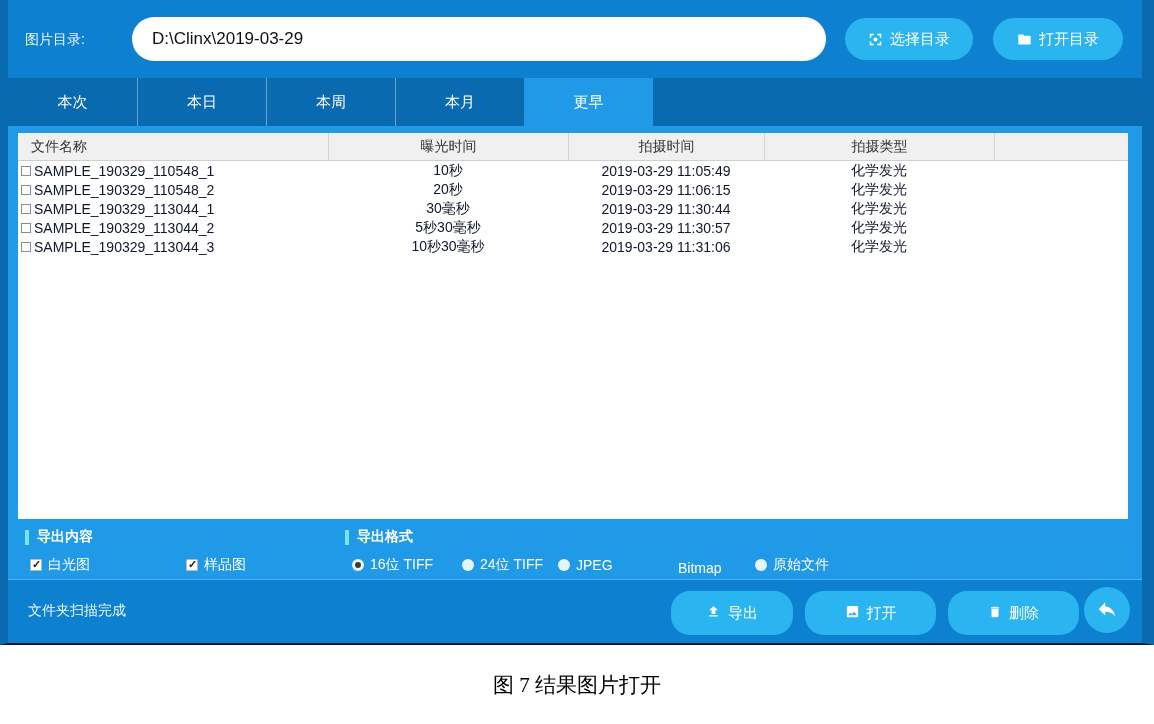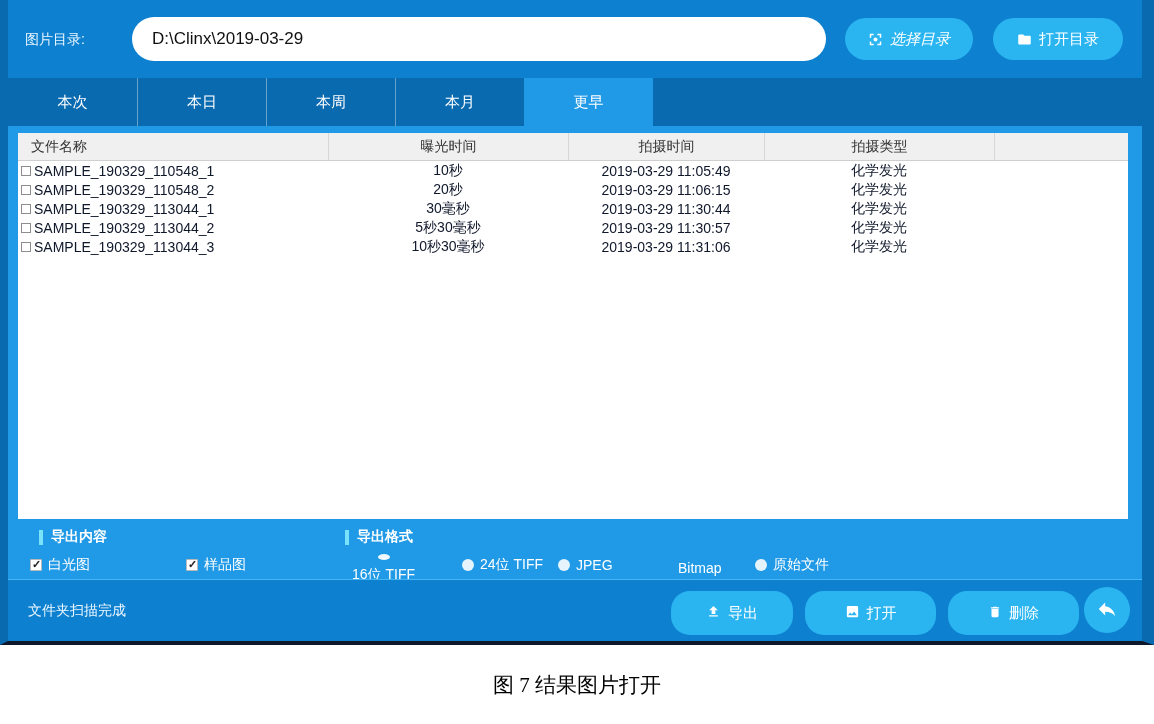--- a/index.html
+++ b/index.html
@@ -9,42 +9,42 @@
     -webkit-font-smoothing: antialiased;
   }
   .stage { position: relative; width: 1154px; height: 724px; background:#fff; overflow: hidden; }
 
   
   .window {
     position: absolute; left: 0; top: 0; width: 1154px; height: 645px;
     background: #0d81d0;
     border-left: 8px solid #0a6ab0;
     border-right: 12px solid #0a6ab0;
-    border-bottom: 4px solid #0f172a;
+    border-bottom: 2px solid #0f172a;
   }
 
   
   .topbar { position: relative; height: 78px; }
   .dir-label {
     position: absolute; left: 17px; top: 31px;
     color: #eaf6ff; font-size: 14px;
   }
   .dir-input {
     position: absolute; left: 124px; top: 17px; width: 694px; height: 44px;
     background: #ffffff; border: none; outline: none; border-radius: 22px;
     padding: 17px 20px; font-size: 17px; color: #111;
     font-family: "Liberation Sans", sans-serif;
   }
   .top-btn {
     position: absolute; top: 18px; height: 42px; border: none; cursor: pointer;
     background: #2ab5f1; color: #ffffff; border-radius: 21px;
     font-size: 15px; font-family: "Liberation Sans", sans-serif;
     display: flex; align-items: center; justify-content: center; gap: 7px;
   }
-  .btn-select-dir { left: 837px; width: 128px; font-style: italic; }
+  .btn-select-dir { left: 837px; width: 128px; }
   .btn-open-dir  { left: 985px; width: 130px; }
   .top-btn svg { display: block; }
 
   
   .tabstrip { height: 48px; background: #0a6ab0; display: flex; }
   .tab {
     width: 129px; height: 48px; line-height: 48px; text-align: center;
     color: #ffffff; font-size: 15px; cursor: pointer; position: relative;
   }
   .tab + .tab { border-left: 1px solid rgba(255,255,255,0.38); }
@@ -76,38 +76,38 @@
   .td.c-time { width: 196px; text-align: center; }
   .td.c-type { width: 230px; text-align: center; }
   .row-cb {
     display: inline-block; width: 10px; height: 10px; margin-right: 3px;
     border: 1px solid #8d8d8d; background: #fff; flex: 0 0 auto;
   }
 
   
   .sec-head { position: absolute; top: 402px; height: 18px; display: flex; align-items: center; color: #ffffff; font-size: 14px; font-weight: bold; }
   .sec-head .marker { display: inline-block; width: 4px; height: 15px; background: #79e3f9; margin-right: 8px; }
-  .sec-content-head { left: 31px; }
+  .sec-content-head { left: 17px; }
   .sec-format-head  { left: 337px; }
 
   .opt { position: absolute; top: 428px; height: 22px; display: flex; align-items: center; gap: 6px; color: #ffffff; font-size: 14px; cursor: pointer; }
   .cb {
     display: inline-block; width: 12px; height: 12px; background: #ffffff;
     border: 1px solid #b9b9b9; border-radius: 1px; position: relative;
   }
   .cb.checked::after {
     content: "✓"; position: absolute; left: 1px; top: -2px;
     font-size: 11px; color: #222; font-weight: bold;
   }
   .radio { display: inline-block; width: 12px; height: 12px; border-radius: 50%; background: #e4f3fc; }
   .radio.selected { background: #3a3a3a; border: 3px solid #eef8fe; }
 
   .o-white  { left: 22px; }
   .o-sample { left: 178px; }
-  .o-t16    { left: 344px; flex-direction: column; }
+  .o-t16    { left: 344px; }
   .o-t24    { left: 454px; }
   .o-jpeg   { left: 550px; }
   .o-bmp    { left: 670px; flex-direction: column; }
   .o-raw    { left: 747px; }
 
   
   .statusbar {
     position: relative; height: 60px; background: #0d81d0;
     border-top: 1px solid #45b6f3;
   }

